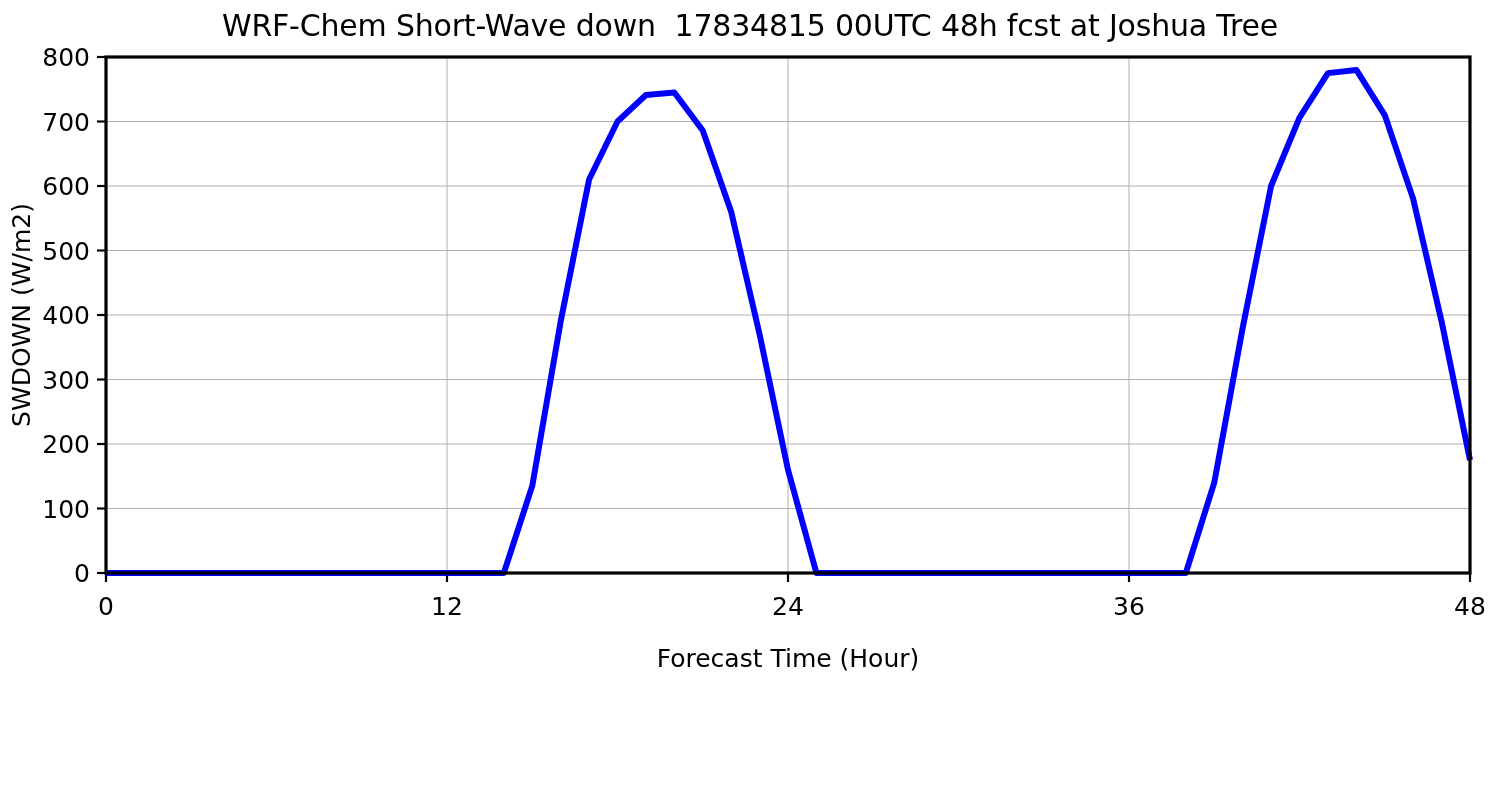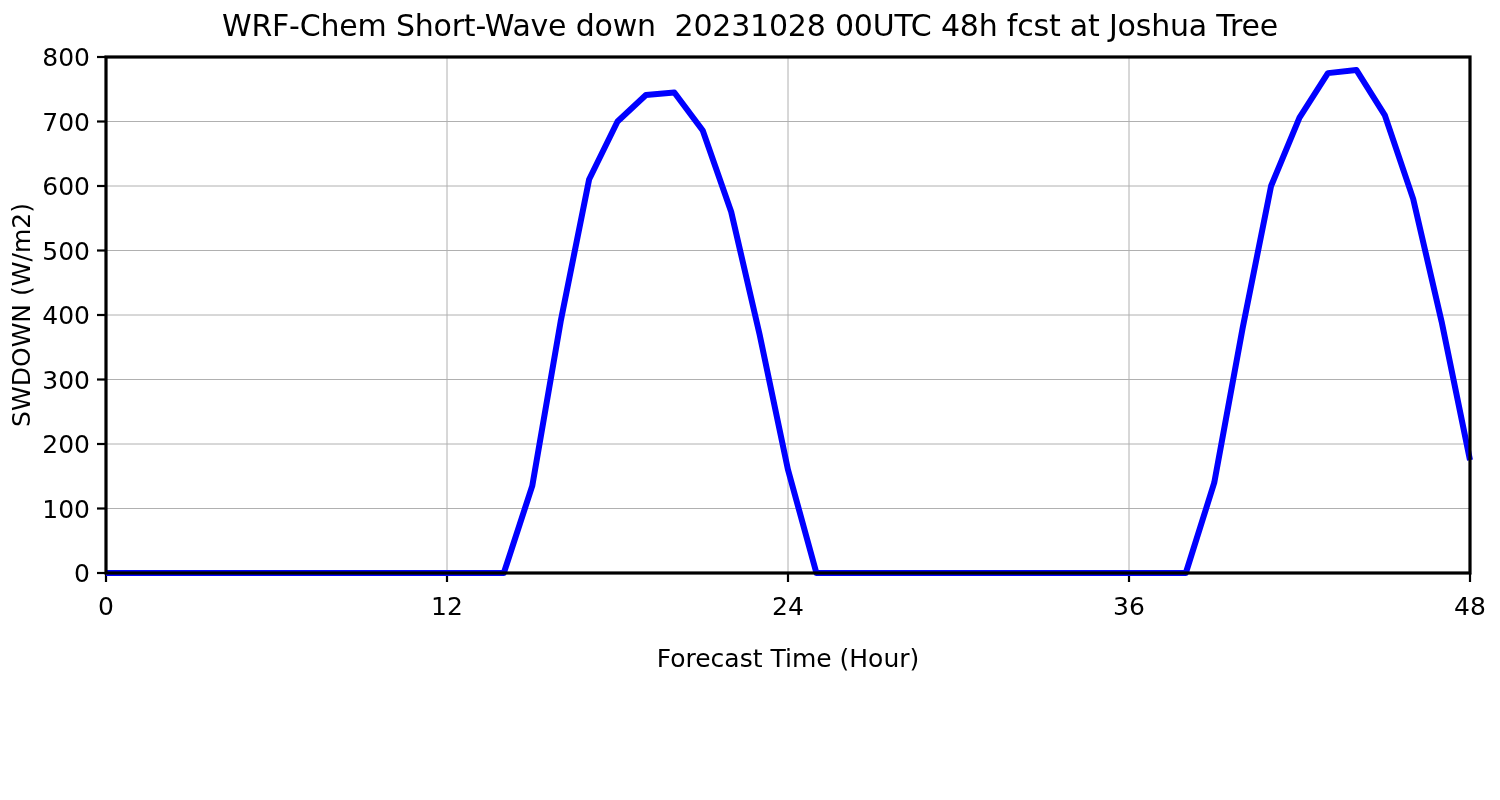--- a/index.html
+++ b/index.html
@@ -65,21 +65,21 @@
     stroke-width: 6;
     stroke-linejoin: round;
     stroke-linecap: butt;
   }
 </style>
 </head>
 <body>
 
 <div id="figure">
 
-  <div id="chart-title">WRF-Chem Short-Wave down  20231028 00UTC 48h fcst at Joshua Tree</div>
+  <div id="chart-title">WRF-Chem Short-Wave down  17834815 00UTC 48h fcst at Joshua Tree</div>
 
   <svg id="plot-svg" width="1500" height="800">
     <g id="gridlines">
         <line x1="106" y1="573" x2="1470" y2="573" class="gridline"></line>
         <line x1="106" y1="508.5" x2="1470" y2="508.5" class="gridline"></line>
         <line x1="106" y1="444" x2="1470" y2="444" class="gridline"></line>
         <line x1="106" y1="379.5" x2="1470" y2="379.5" class="gridline"></line>
         <line x1="106" y1="315" x2="1470" y2="315" class="gridline"></line>
         <line x1="106" y1="250.5" x2="1470" y2="250.5" class="gridline"></line>
         <line x1="106" y1="186" x2="1470" y2="186" class="gridline"></line>

